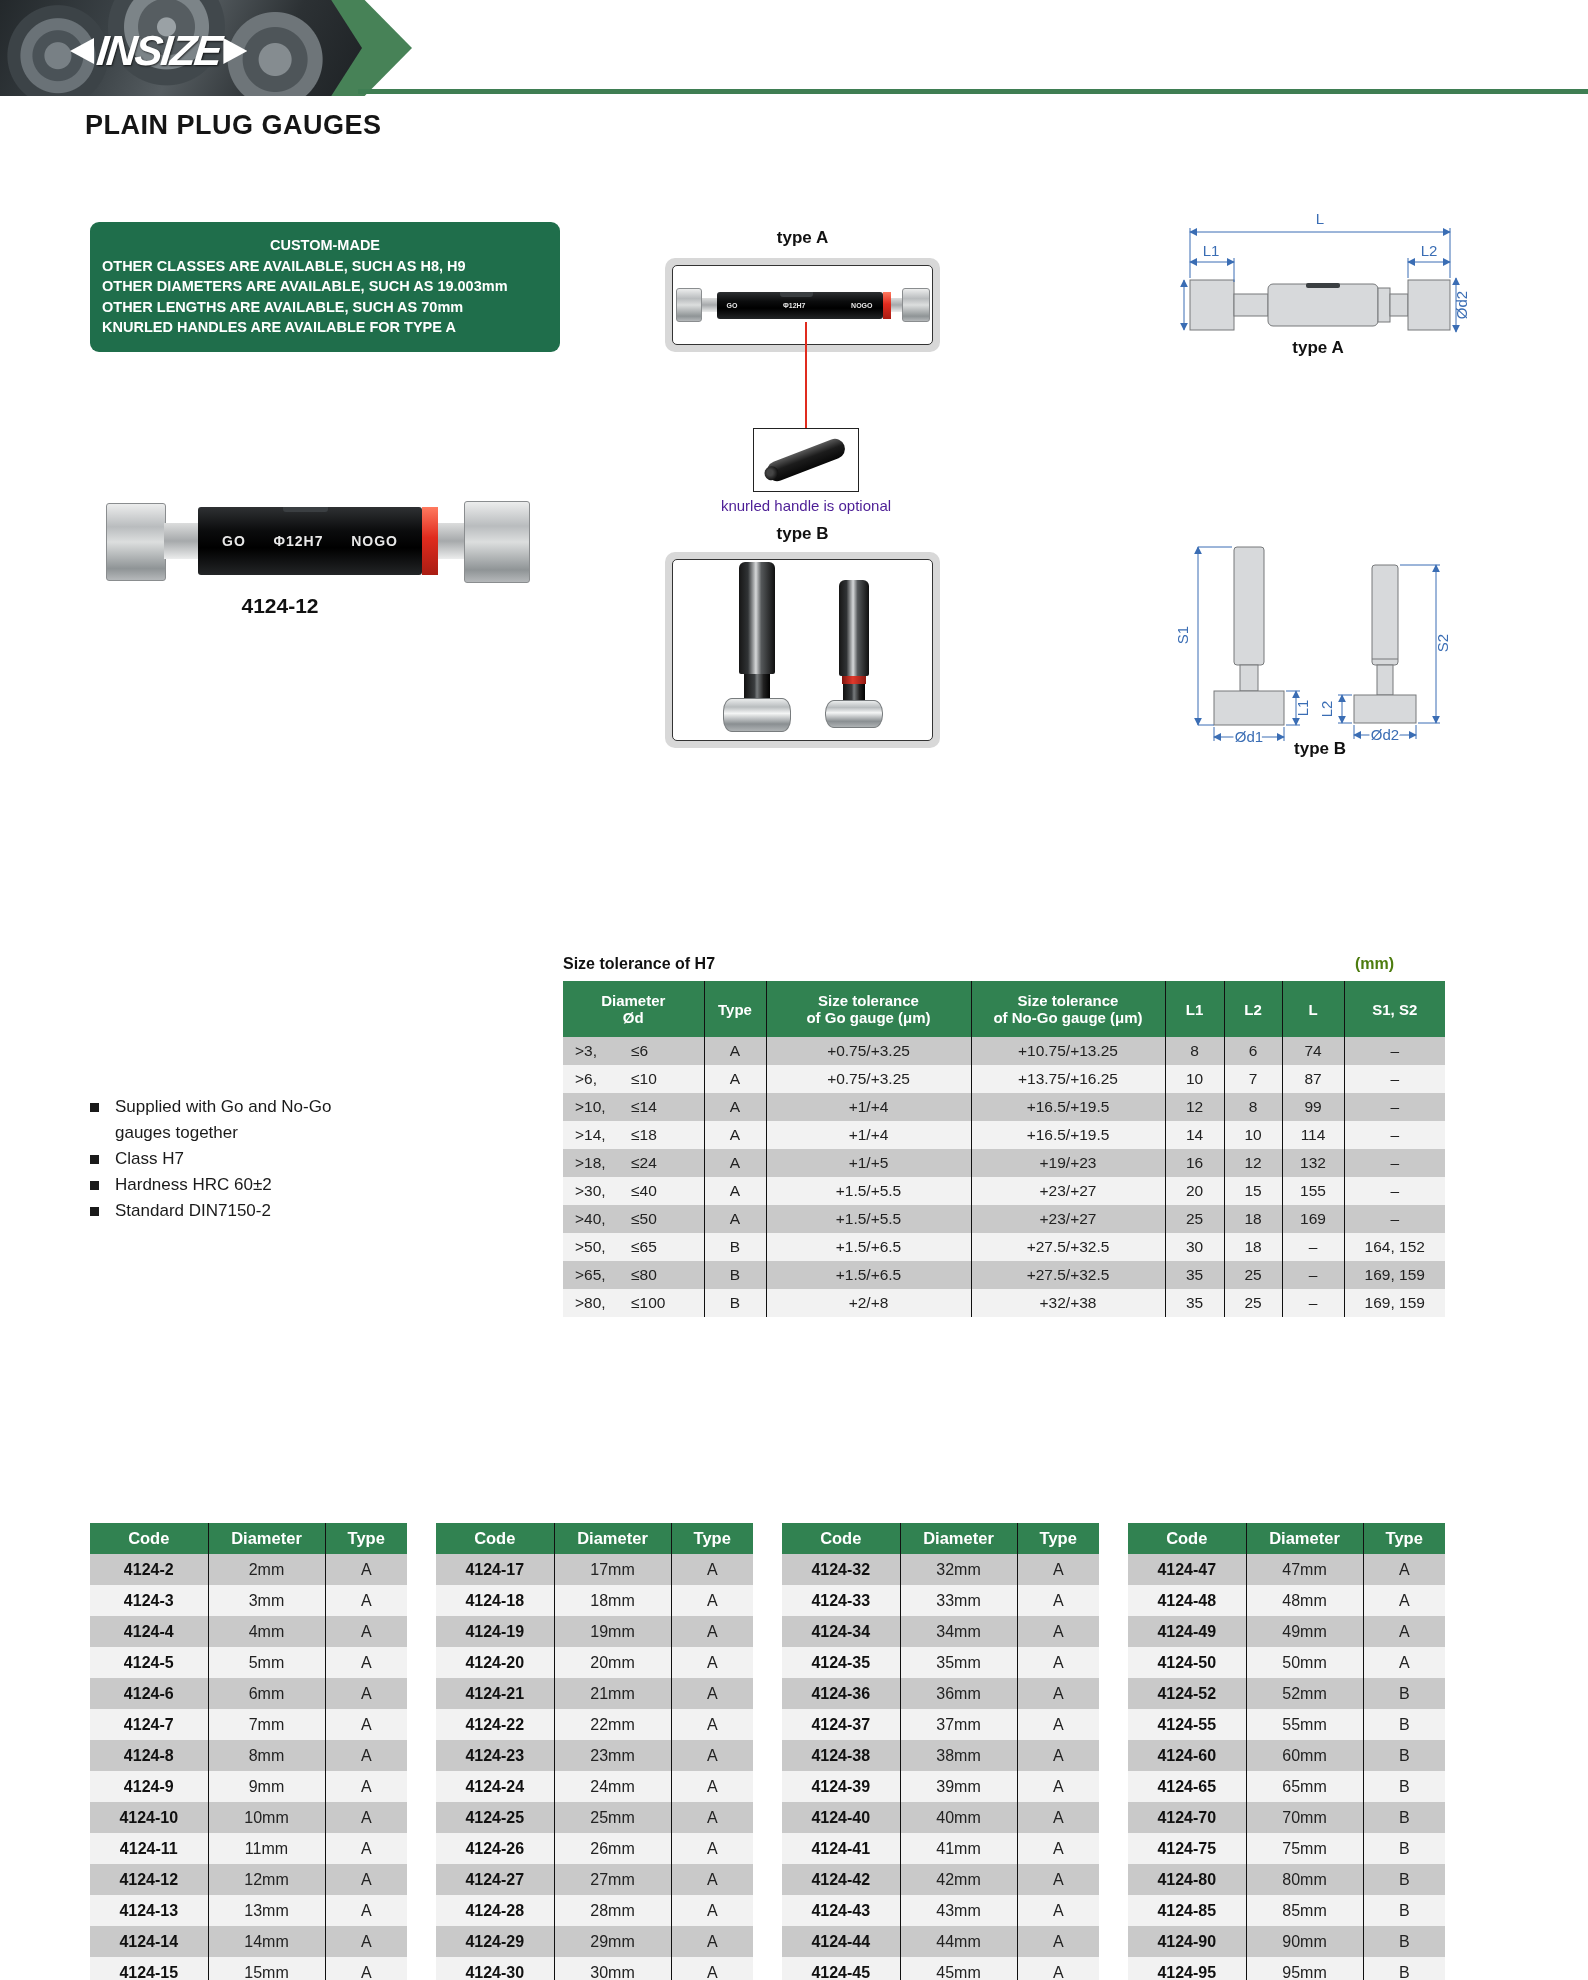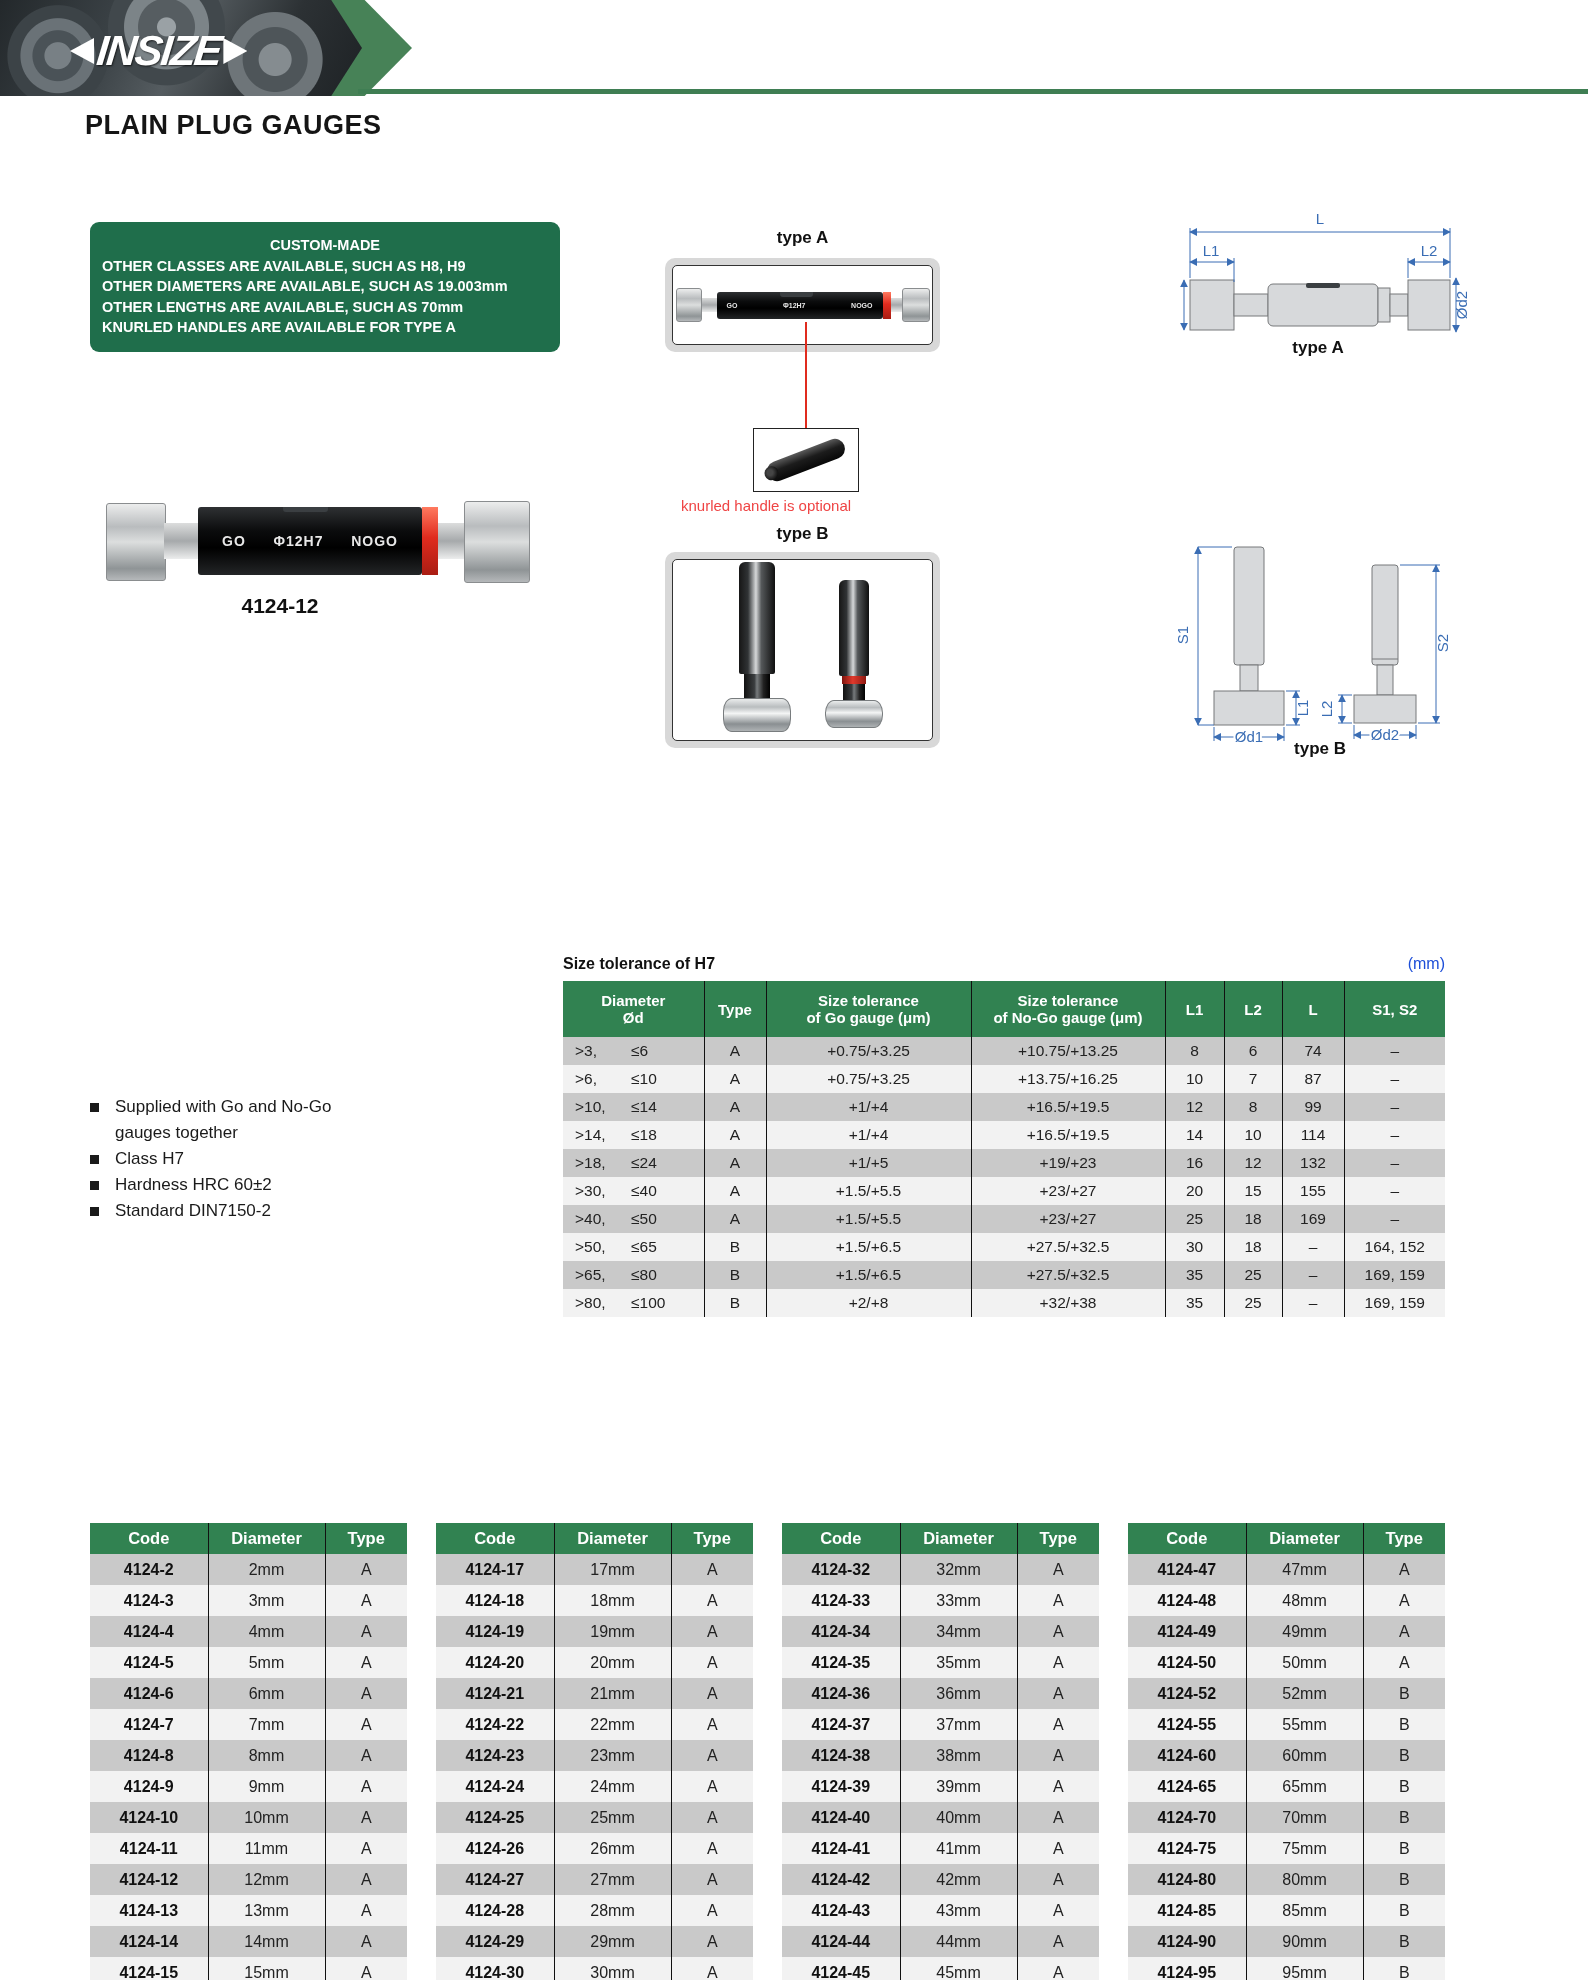--- a/index.html
+++ b/index.html
@@ -52,21 +52,21 @@
   .mini-gauge .gbody{width:146px;height:27px;font-size:7px;padding:0 10px;}
   .mini-gauge .redring{width:8px;height:27px;}
 
   
   #red-line{left:805px;top:322px;width:2px;height:106px;background:#e02b1e;}
   #knurl-box{left:753px;top:428px;width:106px;height:64px;background:#fff;border:1px solid #222;box-sizing:border-box;}
   .knurl{position:absolute;left:11px;top:21px;width:82px;height:20px;border-radius:10px;transform:rotate(-21deg);
     background:linear-gradient(180deg,#5a5a5a 0%,#1c1c1c 45%,#080808 100%);}
   .knurl::after{content:"";position:absolute;left:-3px;top:3px;width:14px;height:14px;border-radius:50%;
     background:radial-gradient(circle at 42% 42%,#454545 25%,#101010 70%);}
-  #knurl-caption{left:681px;top:497px;width:250px;font-size:15px;color:#ef4444;}
+  #knurl-caption{left:681px;top:497px;width:250px;text-align:center;font-size:15px;color:#4c1d95;}
 
   
   #product{left:100px;top:490px;width:435px;height:102px;}
   #product .cap.cl{position:absolute;left:6px;top:13px;width:58px;height:76px;}
   #product .shaft.sl{position:absolute;left:64px;top:33px;width:34px;height:36px;}
   #product .gbody{position:absolute;left:98px;top:17px;width:224px;height:68px;font-size:14px;letter-spacing:1px;padding:0 24px;box-sizing:border-box;}
   #product .redring{position:absolute;left:322px;top:17px;width:16px;height:68px;}
   #product .shaft.sr{position:absolute;left:338px;top:33px;width:26px;height:36px;}
   #product .cap.cr{position:absolute;left:364px;top:11px;width:64px;height:80px;}
   #product-code{left:100px;top:594px;width:360px;text-align:center;font-size:21px;font-weight:bold;color:#111;}
@@ -80,21 +80,21 @@
   .vdisc{background:linear-gradient(180deg,#eaecec 0%,#b9bdbf 25%,#f4f5f5 45%,#8a8f92 78%,#aeb2b4 100%);
     border:1px solid #787c7e;border-radius:9px/13px;box-sizing:border-box;}
 
   
   #features{left:88px;top:1094px;width:320px;margin:0;padding:0;list-style:none;font-size:17px;line-height:26px;color:#1a1a1a;}
   #features li{position:relative;padding-left:27px;width:270px;}
   #features li::before{content:"";position:absolute;left:2px;top:9px;width:9px;height:9px;background:#1a1a1a;}
 
   
   #tt-title{left:563px;top:955px;font-size:16px;font-weight:bold;color:#111;text-align:center;}
-  #tt-units{left:1245px;top:955px;width:200px;text-align:right;font-size:16px;font-weight:normal;color:#1d4ed8;}
+  #tt-units{left:1194px;top:955px;width:200px;text-align:right;font-size:16px;font-weight:bold;color:#4d7c0f;}
   #tol-table{position:absolute;left:563px;top:981px;width:882px;border-collapse:collapse;table-layout:fixed;}
   #tol-table th{background:#318251;color:#fff;font-size:15px;font-weight:bold;white-space:pre-line;
     vertical-align:middle;text-align:center;height:56px;padding:0 2px;}
   #tol-table td{height:28px;font-size:15.5px;text-align:center;padding:0;color:#222;}
   #tol-table th:not(:last-child),#tol-table td:not(:last-child){border-right:1px solid #111;}
   #tol-table tbody tr:nth-child(odd) td{background:#c9c9c9;}
   #tol-table tbody tr:nth-child(even) td{background:#f2f2f2;}
   #tol-table td.diam{text-align:left;}
   #tol-table .dmin{display:inline-block;width:56px;padding-left:12px;box-sizing:content-box;}
   #tol-table .dmax{display:inline-block;}

